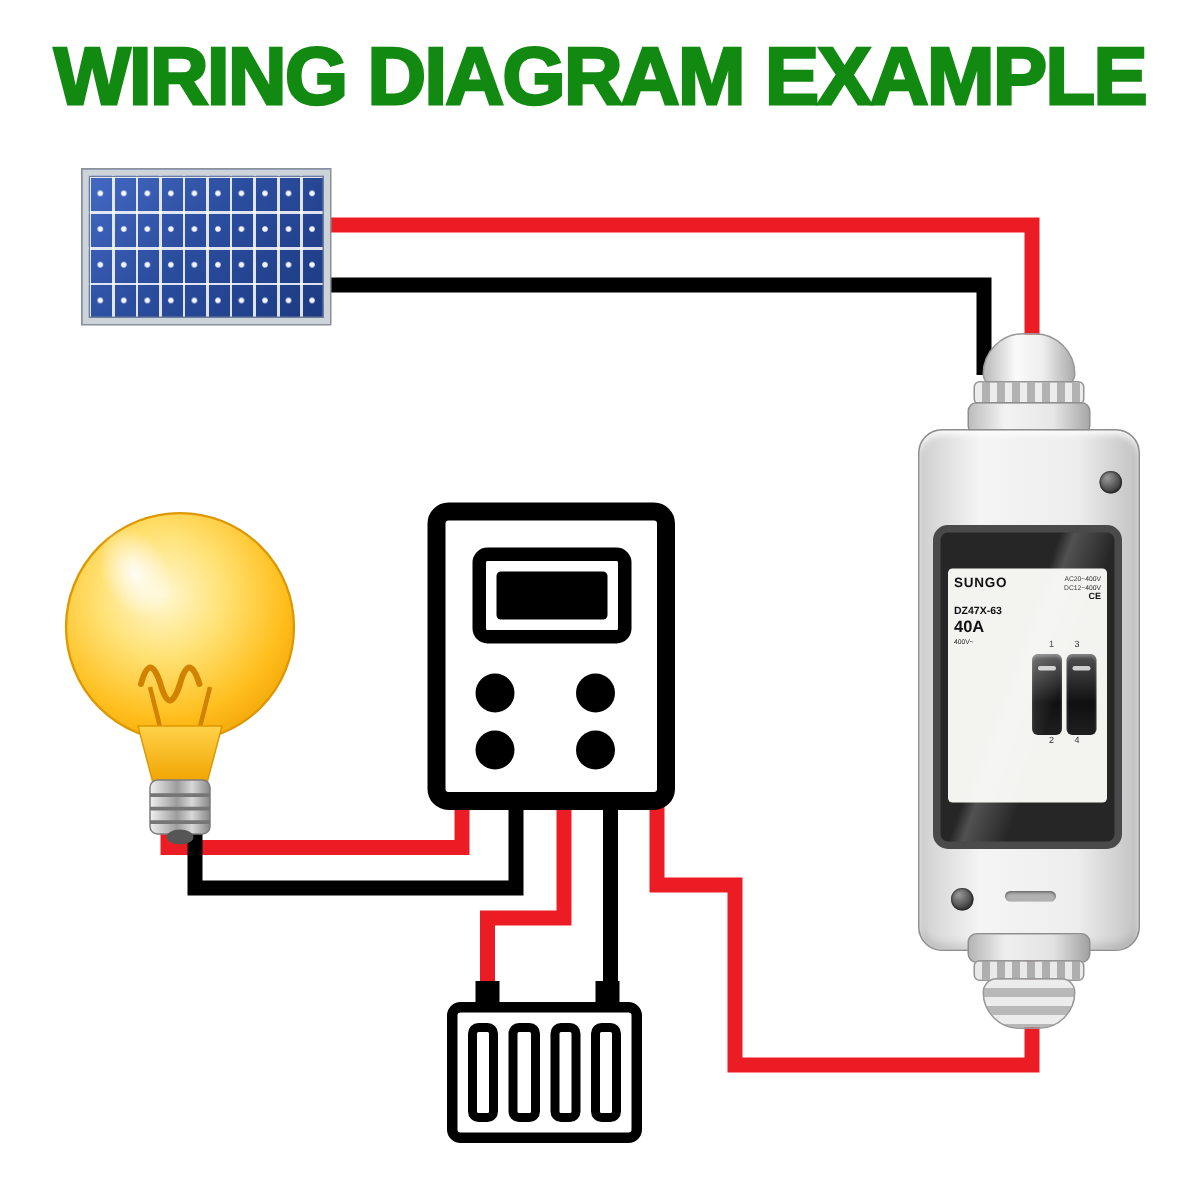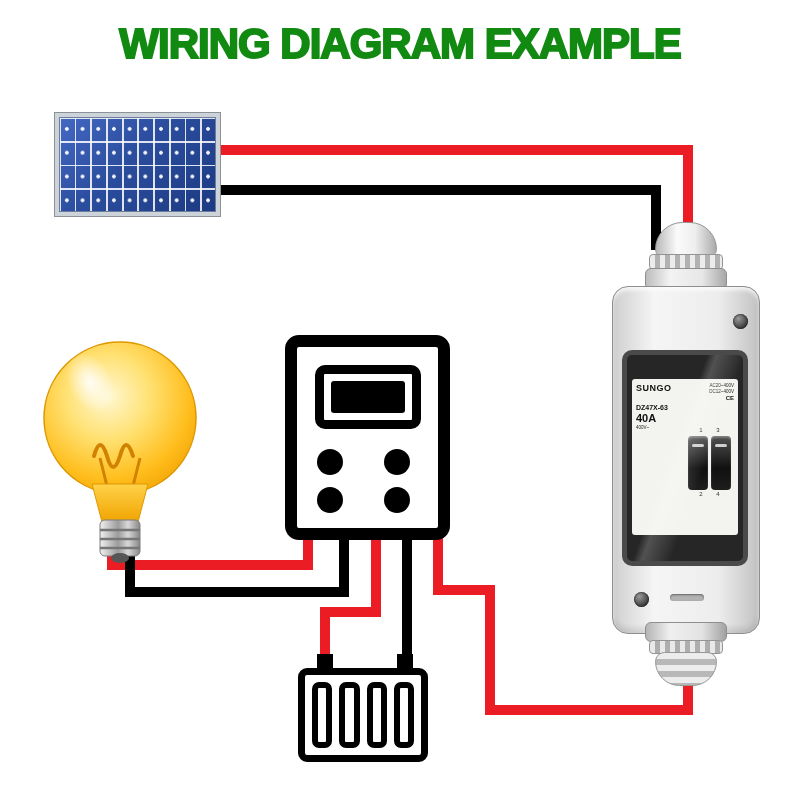--- a/index.html
+++ b/index.html
@@ -5,21 +5,21 @@
   html,body { margin:0; padding:0; }
   body {
     width:800px; height:800px; position:relative; overflow:hidden;
     background:#ffffff;
     font-family:"Liberation Sans", sans-serif;
   }
 
   
   .title {
     position:absolute; top:20px; left:0; width:800px;
-    text-align:center; font-size:42px; font-weight:900; letter-spacing:-1px;
+    text-align:center; font-size:54px; font-weight:900; letter-spacing:-1px;
     color:var(--title-green); -webkit-text-stroke:2px var(--title-green);
     white-space:nowrap;
   }
 
   
   svg.wires { position:absolute; left:0; top:0; z-index:1; }
   svg.wires polyline { fill:none; stroke-width:10; stroke-linecap:square; stroke-linejoin:miter; }
   .wire-red   { stroke:var(--wire-red); }
   .wire-black { stroke:var(--wire-black); }
 

